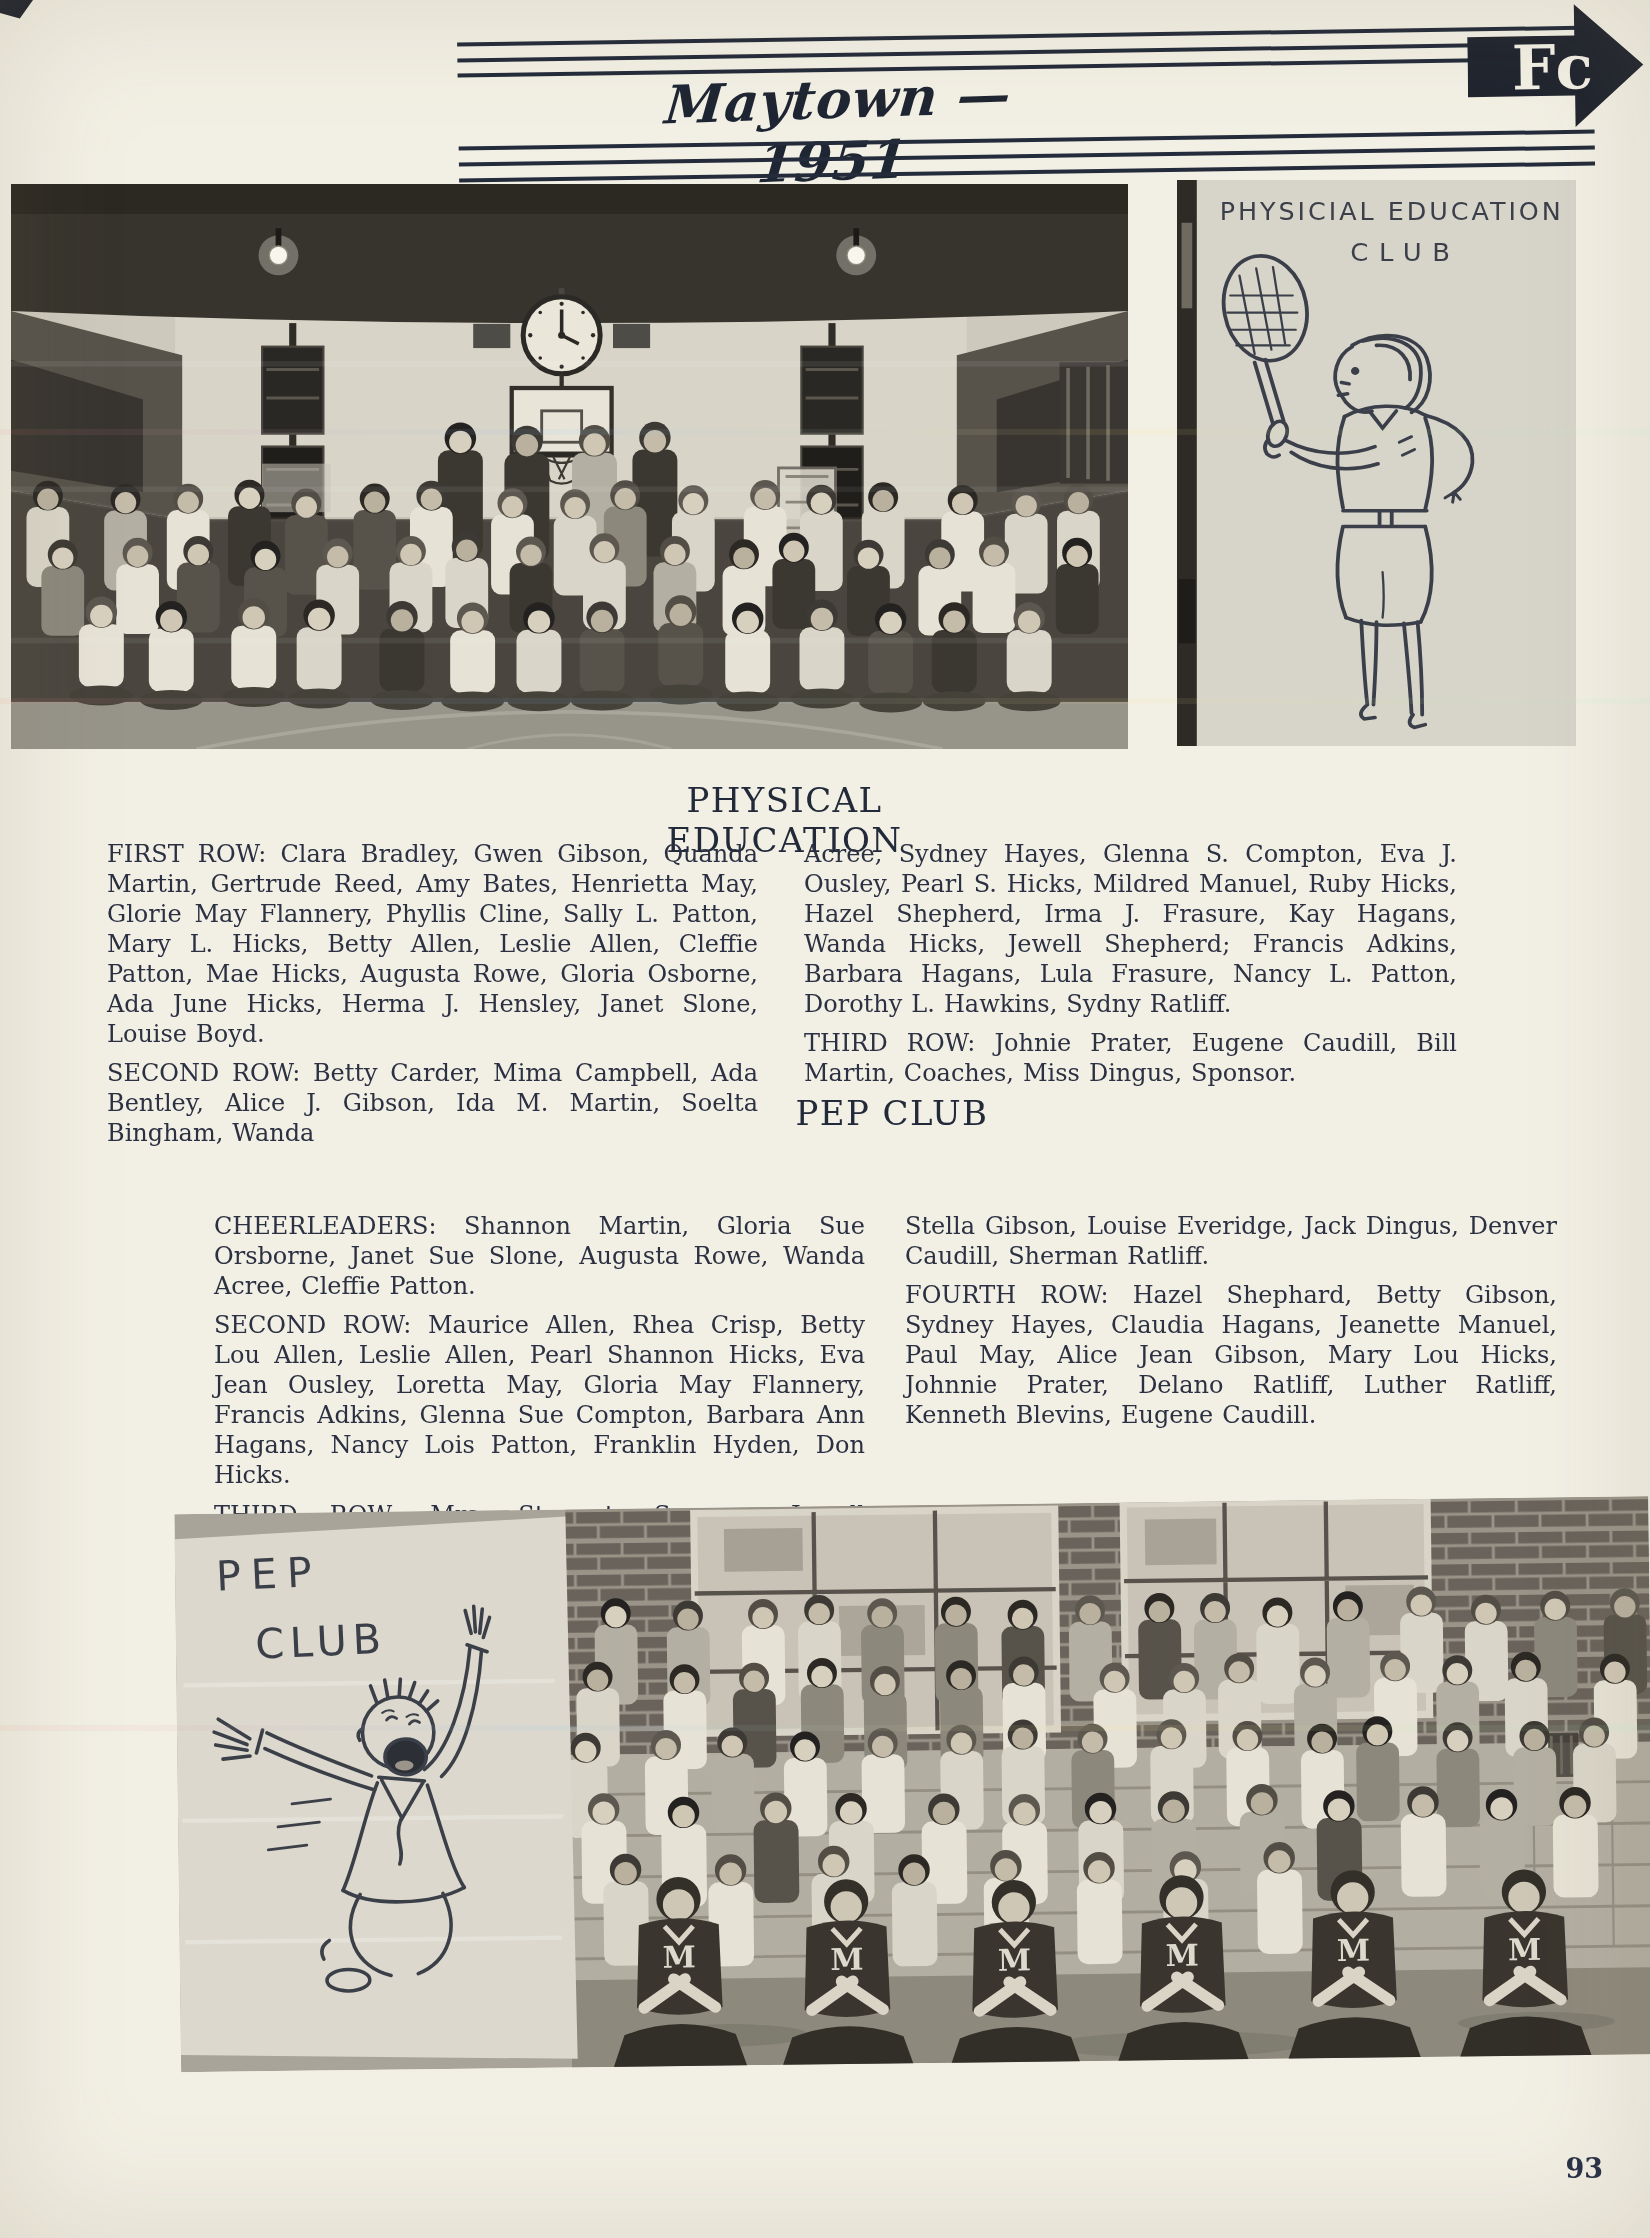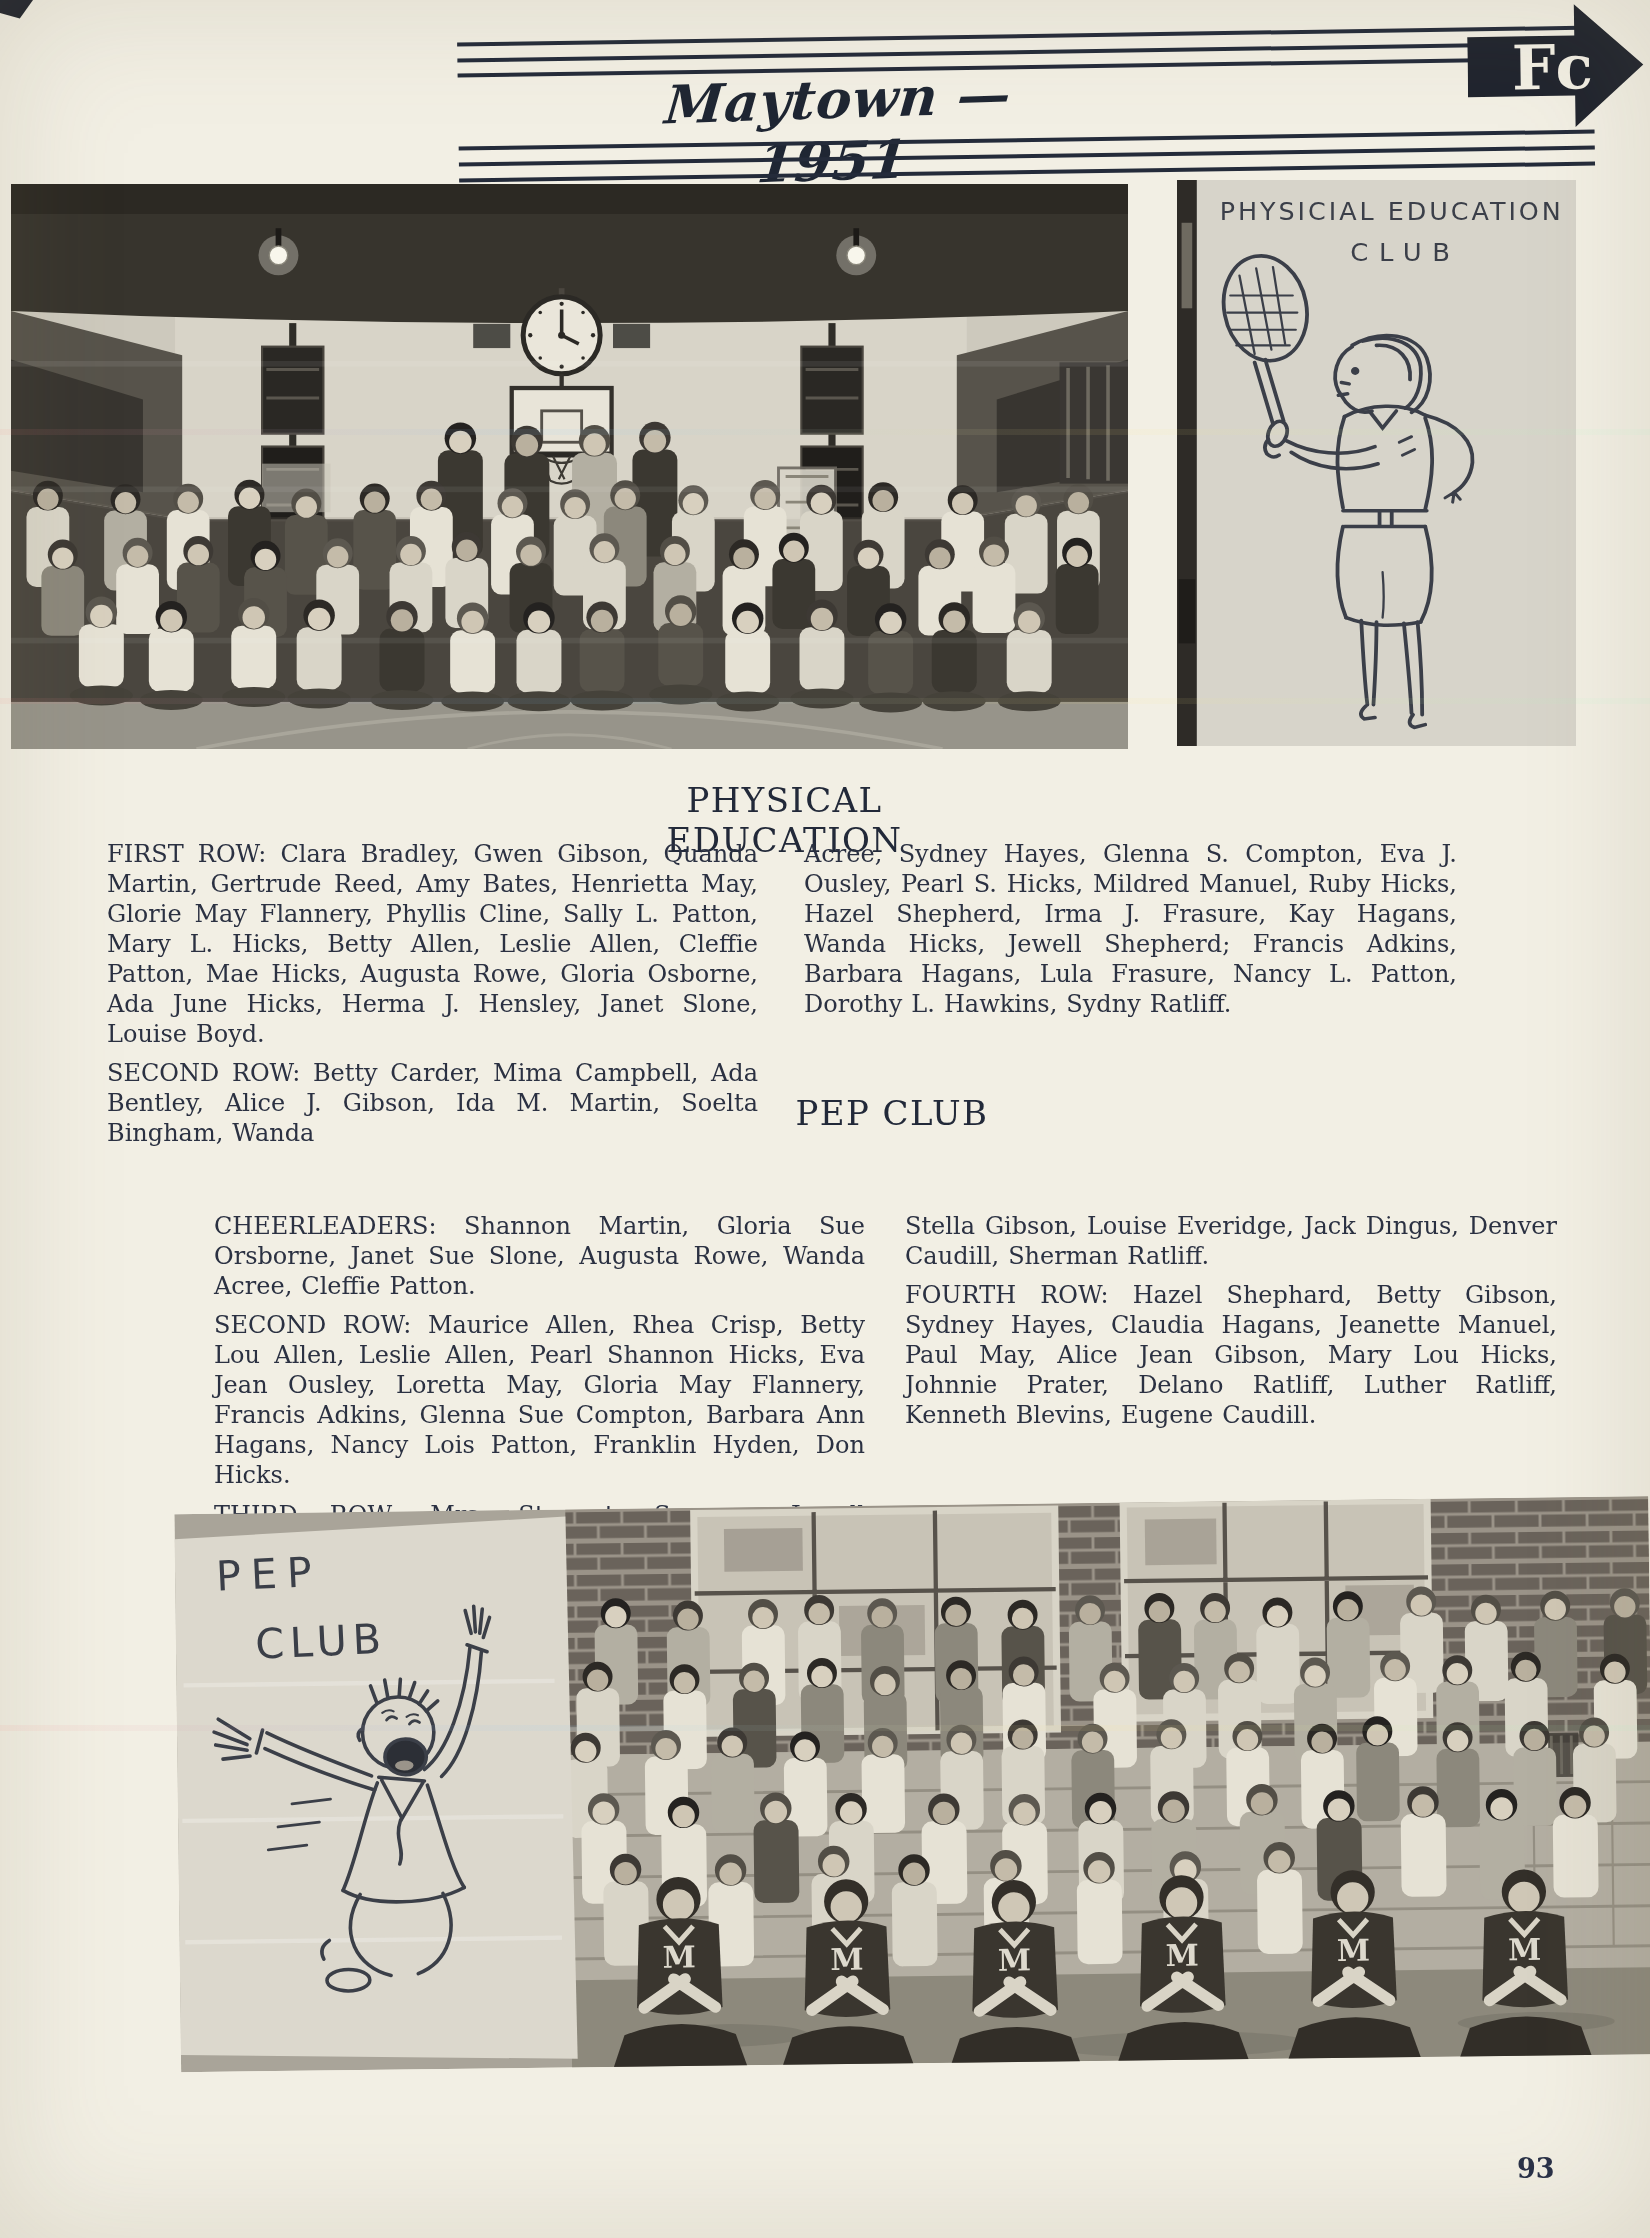--- a/index.html
+++ b/index.html
@@ -33,21 +33,21 @@
     font-size:34px;letter-spacing:1.4px;color:#222939;}
   #pe-heading{left:606px;top:780px;width:357px;}
   #pep-heading{left:735px;top:1093px;width:314px;}
   .cols{position:absolute;display:flex;}
   #pe-cols{left:107px;top:839px;width:1350px;gap:46px;}
   #pep-cols{left:214px;top:1211px;width:1343px;gap:40px;justify-content:flex-end;}
   .col{width:651px;font-size:24px;line-height:30px;text-align:justify;
     word-spacing:1.4px;color:#2b3142;}
   .col p{margin:0 0 9.3px 0;}
   
-  .page-number{position:absolute;left:1517px;top:2153px;width:86px;text-align:left;
+  .page-number{position:absolute;left:1517px;top:2153px;width:86px;text-align:right;
     font-size:27px;font-weight:bold;color:#283047;}
   
   .streak{position:absolute;left:0;width:1651px;height:6.4px;opacity:.35;pointer-events:none;
     background:linear-gradient(90deg,rgba(255,130,130,.25),rgba(130,200,255,.25),rgba(255,225,130,.25),rgba(150,255,200,.2));}
 </style>
 </head>
 <body>
 
 <div class="page">
 
@@ -478,20 +478,21 @@
 
   <div class="section-heading" id="pe-heading">PHYSICAL EDUCATION</div>
 
   <div class="cols" id="pe-cols">
     <div class="col">
       <p>FIRST ROW: Clara Bradley, Gwen Gibson, Quanda Martin, Gertrude Reed, Amy Bates, Henrietta May, Glorie May Flannery, Phyllis Cline, Sally L. Patton, Mary L. Hicks, Betty Allen, Leslie Allen, Cleffie Patton, Mae Hicks, Augusta Rowe, Gloria Osborne, Ada June Hicks, Herma J. Hensley, Janet Slone, Louise Boyd.</p>
       <p>SECOND ROW: Betty Carder, Mima Campbell, Ada Bentley, Alice J. Gibson, Ida M. Martin, Soelta Bingham, Wanda</p>
     </div>
     <div class="col" style="width:653px">
       <p>Acree, Sydney Hayes, Glenna S. Compton, Eva J. Ousley, Pearl S. Hicks, Mildred Manuel, Ruby Hicks, Hazel Shepherd, Irma J. Frasure, Kay Hagans, Wanda Hicks, Jewell Shepherd; Francis Adkins, Barbara Hagans, Lula Frasure, Nancy L. Patton, Dorothy L. Hawkins, Sydny Ratliff.</p>
+      <p>THIRD ROW: Johnie Prater, Eugene Caudill, Bill Martin, Coaches, Miss Dingus, Sponsor.</p>
     </div>
   </div>
 
   <div class="section-heading" id="pep-heading">PEP CLUB</div>
 
   <div class="cols" id="pep-cols">
     <div class="col">
       <p>CHEERLEADERS: Shannon Martin, Gloria Sue Orsborne, Janet Sue Slone, Augusta Rowe, Wanda Acree, Cleffie Patton.</p>
       <p>SECOND ROW: Maurice Allen, Rhea Crisp, Betty Lou Allen, Leslie Allen, Pearl Shannon Hicks, Eva Jean Ousley, Loretta May, Gloria May Flannery, Francis Adkins, Glenna Sue Compton, Barbara Ann Hagans, Nancy Lois Patton, Franklin Hyden, Don Hicks.</p>
       <p>THIRD ROW: Mrs. Stewart, Sponsor, Jewell Shepard, Mima J. Bowlen, Charlotte Maggard, Phyllis Cline, Louise Boyd, Ruby Hicks, Herma J. Hensley, Ada June Hicks,</p>

